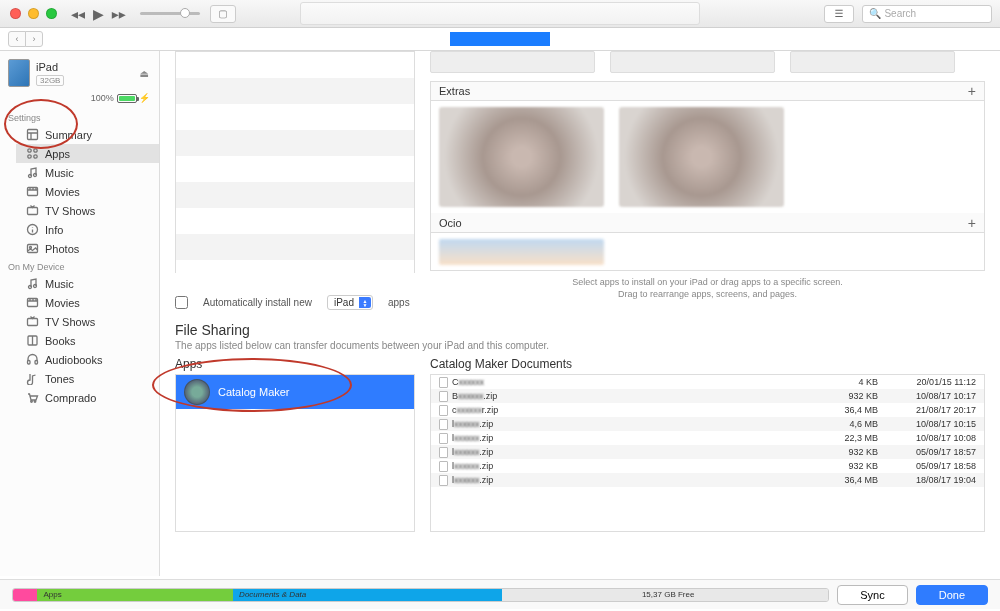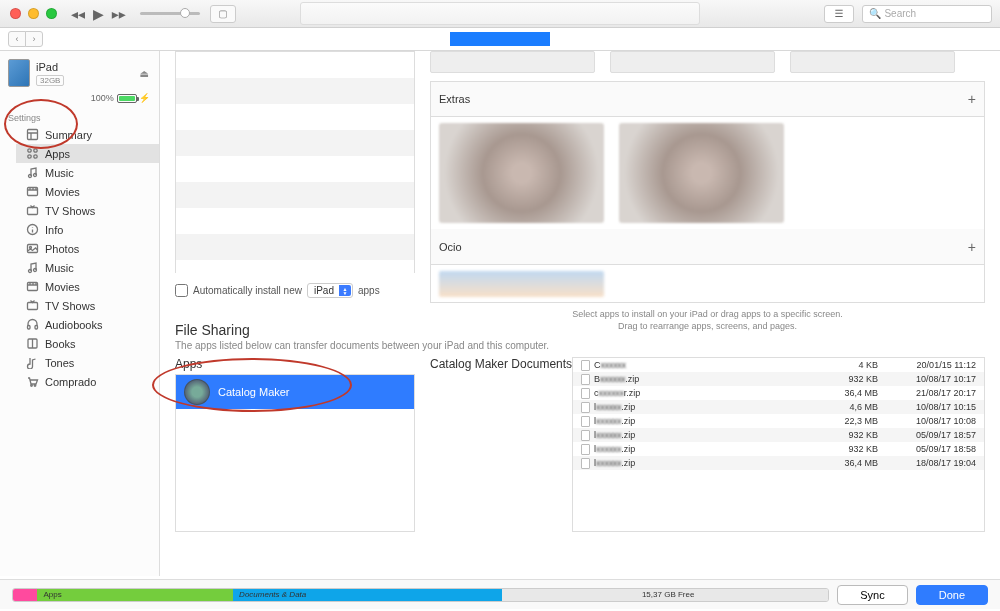--- a/index.html
+++ b/index.html
@@ -52,41 +52,41 @@
 .side-icon-svg { width: 13px; height: 13px; fill: none; stroke: #777; stroke-width: 1.3; flex-shrink: 0; }
 
 
 .main { flex: 1; overflow: hidden; background: #fff; position: relative; padding: 0 15px; }
 
 .top-area { display: flex; gap: 15px; height: 255px; }
 .left-pane { width: 240px; }
 .striped-rows { border: 1px solid #ddd; }
 .striped-rows .stripe { height: 26px; background: #fff; }
 .striped-rows .stripe:nth-child(even) { background: #f3f3f3; }
-.auto-install { display: flex; align-items: center; gap: 5px; margin-top: 10px; font-size: 10px; color: #555; }
+.auto-install { display: flex; align-items: center; gap: 15px; margin-top: 22px; font-size: 10px; color: #555; }
 .select-like { border: 1px solid #ccc; border-radius: 3px; padding: 1px 18px 1px 6px; position: relative; font-size: 10px; color: #333; }
 .sel-arrows { position: absolute; right: 1px; top: 1px; bottom: 1px; width: 12px; background: #3b7bff; color: #fff; display: flex; flex-direction: column; align-items: center; justify-content: center; font-size: 5px; border-radius: 0 2px 2px 0; line-height: 4px; }
 
 .right-pane { flex: 1; }
 .screens-row { display: flex; gap: 15px; }
 .screen-thumb { width: 165px; height: 22px; background: #eee; border: 1px solid #ddd; border-radius: 2px; }
-.extras-head { height: 36px; background: #fafafa; border: 1px solid #ddd; display: flex; align-items: center; justify-content: space-between; padding: 0 8px; margin-top: 8px; font-size: 11px; font-weight: 500; }
+.extras-head { height: 20px; background: #fafafa; border: 1px solid #ddd; display: flex; align-items: center; justify-content: space-between; padding: 0 8px; margin-top: 8px; font-size: 11px; font-weight: 500; }
 .plus { color: #666; font-size: 14px; }
 .extras-body { display: flex; gap: 15px; padding: 6px 8px; border-left: 1px solid #ddd; border-right: 1px solid #ddd; }
 .extras-thumb { width: 165px; height: 100px; background: radial-gradient(circle at 50% 50%, #c9b8b0 10%, #a89890 40%, #d9d4d0 80%); border-radius: 3px; filter: blur(1px); }
 .ocio-body { border: 1px solid #ddd; border-top: none; padding: 6px 8px; display: flex; gap: 15px; height: 38px; }
 .ocio-body .mini { width: 165px; height: 26px; background: linear-gradient(#c0d8f0, #f8e0c8); border-radius: 2px; filter: blur(1.5px); }
 .hint-text { text-align: center; font-size: 9px; color: #888; margin-top: 6px; line-height: 1.3; }
 
 .sharing-area { margin-top: 16px; }
 .fs-title { font-size: 14px; font-weight: 400; margin-bottom: 2px; }
 .fs-sub { font-size: 10px; color: #888; margin-bottom: 6px; }
 .fs-cols { display: flex; gap: 15px; height: 175px; }
 .fs-left { width: 240px; display: flex; flex-direction: column; }
-.fs-right { flex: 1; display: flex; }
+.fs-right { flex: 1; display: flex; flex-direction: column; }
 .col-title { font-size: 12px; font-weight: 400; margin-bottom: 3px; }
 .app-list { flex: 1; border: 1px solid #ddd; background: #fff; }
 .app-item { height: 34px; display: flex; align-items: center; gap: 8px; padding: 0 8px; font-size: 11px; }
 .app-item.sel { background: #2f7cff; color: #fff; }
 .app-icon { width: 26px; height: 26px; border-radius: 50%; background: radial-gradient(circle, #7a9 30%, #567 70%); border: 1px solid rgba(0,0,0,0.2); }
 .doc-list { flex: 1; border: 1px solid #ddd; background: #fff; }
 .doc-row { height: 14px; display: flex; align-items: center; padding: 0 8px; font-size: 9px; }
 .doc-row:nth-child(even) { background: #f5f5f5; }
 .doc-name { flex: 1; display: flex; align-items: center; gap: 4px; white-space: nowrap; }
 .doc-ic { width: 9px; height: 11px; border: 1px solid #bbb; background: #fff; border-radius: 1px; flex-shrink: 0; }
@@ -217,20 +217,21 @@
         <li>
           <svg class="side-icon-svg" viewBox="0 0 13 13">
             <rect x="1.5" y="2.5" width="10" height="8" rx="1"></rect>
             <circle cx="4.5" cy="5.5" r="1"></circle>
             <path d="M1.5 9l3-2 2 1.5 3-2.5 2 2"></path>
           </svg>
           <span>Photos</span>
         </li>
       </ul>
 
+    <div class="section-head">On My Device</div>
     <ul class="side-list" id="device-list">
         <li>
           <svg class="side-icon-svg" viewBox="0 0 13 13">
             <path d="M5 10V3l5-1v7"></path>
             <circle cx="4" cy="10" r="1.5"></circle>
             <circle cx="9" cy="9" r="1.5"></circle>
           </svg>
           <span>Music</span>
         </li>
         <li>
@@ -242,32 +243,32 @@
         </li>
         <li>
           <svg class="side-icon-svg" viewBox="0 0 13 13">
             <rect x="1.5" y="3.5" width="10" height="7" rx="1"></rect>
             <path d="M4.5 1.5l2 2 2-2"></path>
           </svg>
           <span>TV Shows</span>
         </li>
         <li>
           <svg class="side-icon-svg" viewBox="0 0 13 13">
+            <rect x="2" y="2" width="9" height="9" rx="1"></rect>
+            <path d="M6.5 2v9"></path>
+          </svg>
+          <span>Books</span>
+        </li>
+        <li>
+          <svg class="side-icon-svg" viewBox="0 0 13 13">
             <path d="M2 8V6a4.5 4.5 0 019 0v2"></path>
             <rect x="1.5" y="7.5" width="2.5" height="3.5" rx="1"></rect>
             <rect x="9" y="7.5" width="2.5" height="3.5" rx="1"></rect>
           </svg>
           <span>Audiobooks</span>
-        </li>
-        <li>
-          <svg class="side-icon-svg" viewBox="0 0 13 13">
-            <rect x="2" y="2" width="9" height="9" rx="1"></rect>
-            <path d="M6.5 2v9"></path>
-          </svg>
-          <span>Books</span>
         </li>
         <li>
           <svg class="side-icon-svg" viewBox="0 0 13 13">
             <path d="M4 2v6a2.5 2.5 0 102.5 2.5V4l3-1"></path>
           </svg>
           <span>Tones</span>
         </li>
         <li>
           <svg class="side-icon-svg" viewBox="0 0 13 13">
             <path d="M2 3h1.5l1.5 6h5l1.5-4H4"></path>

